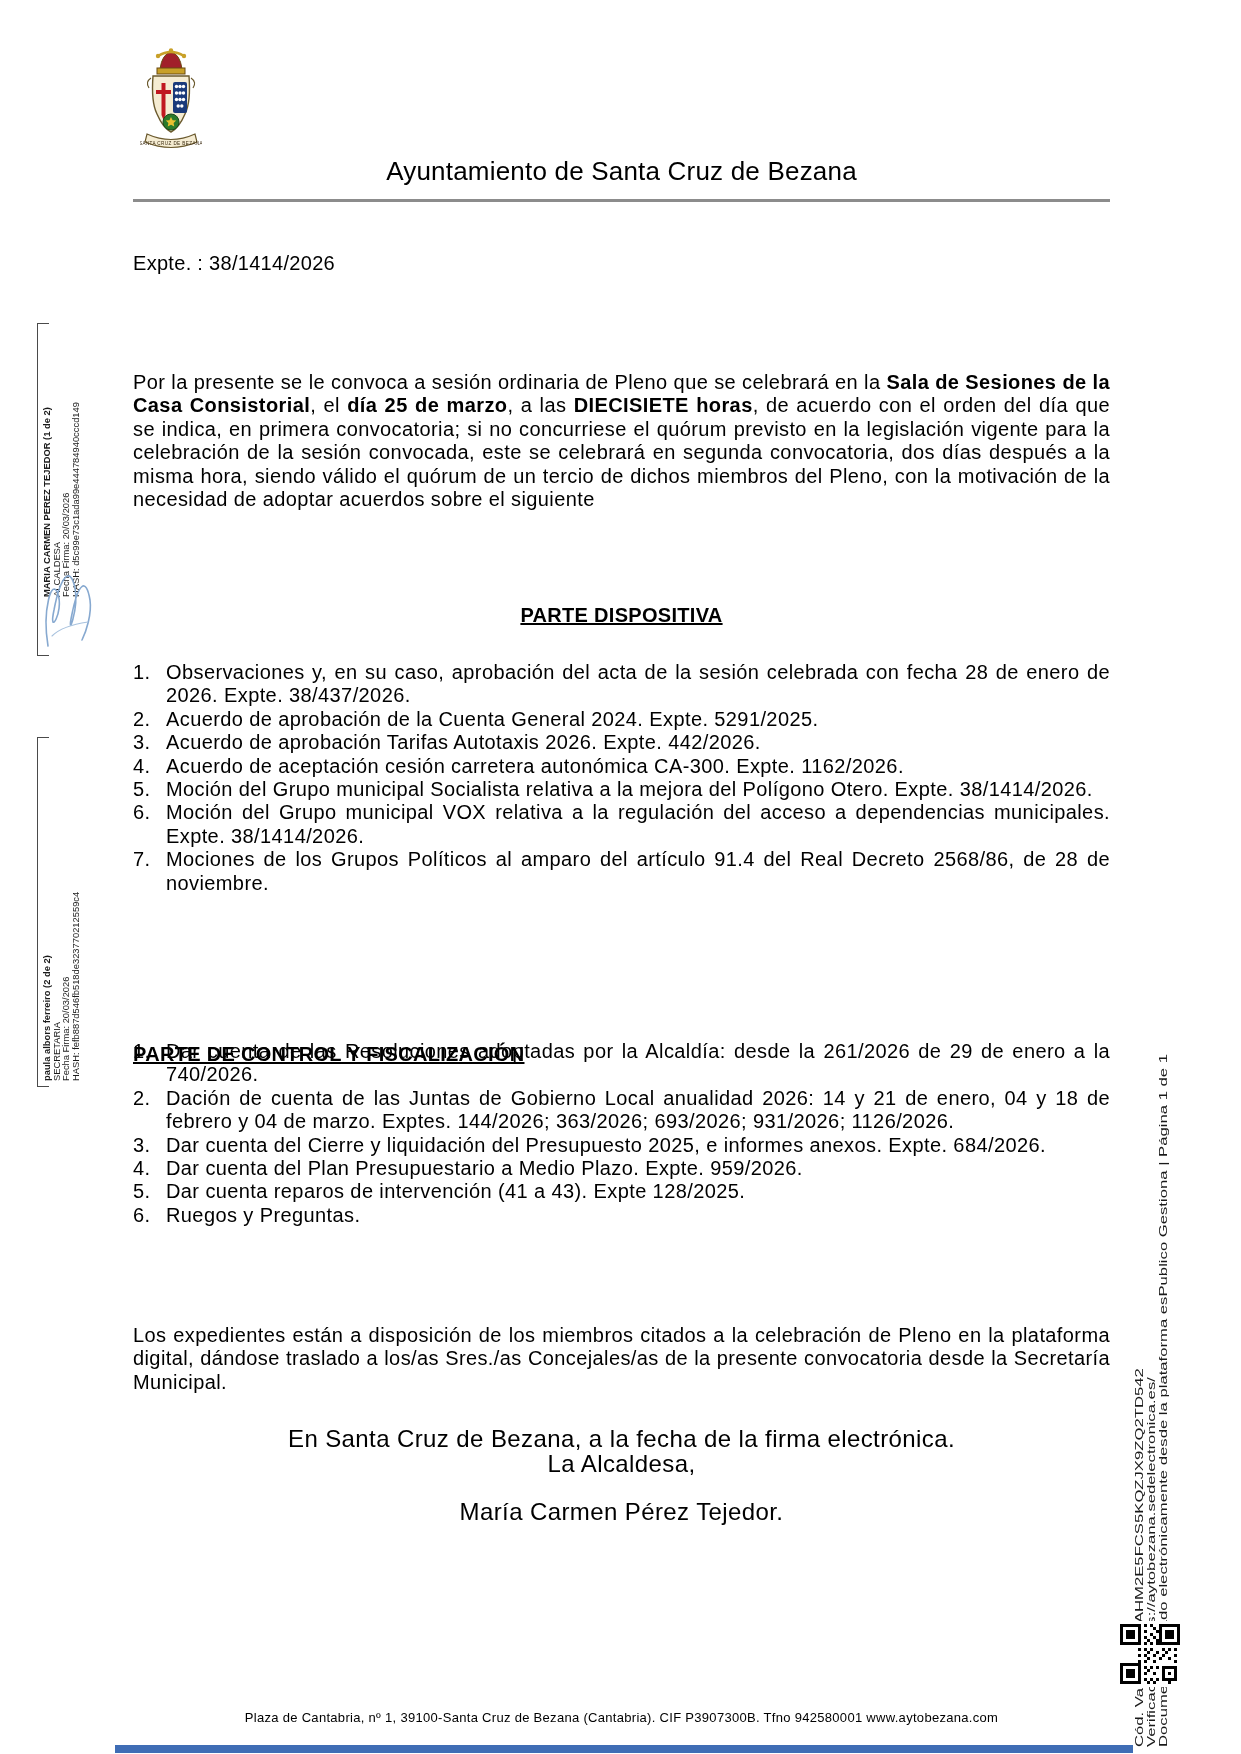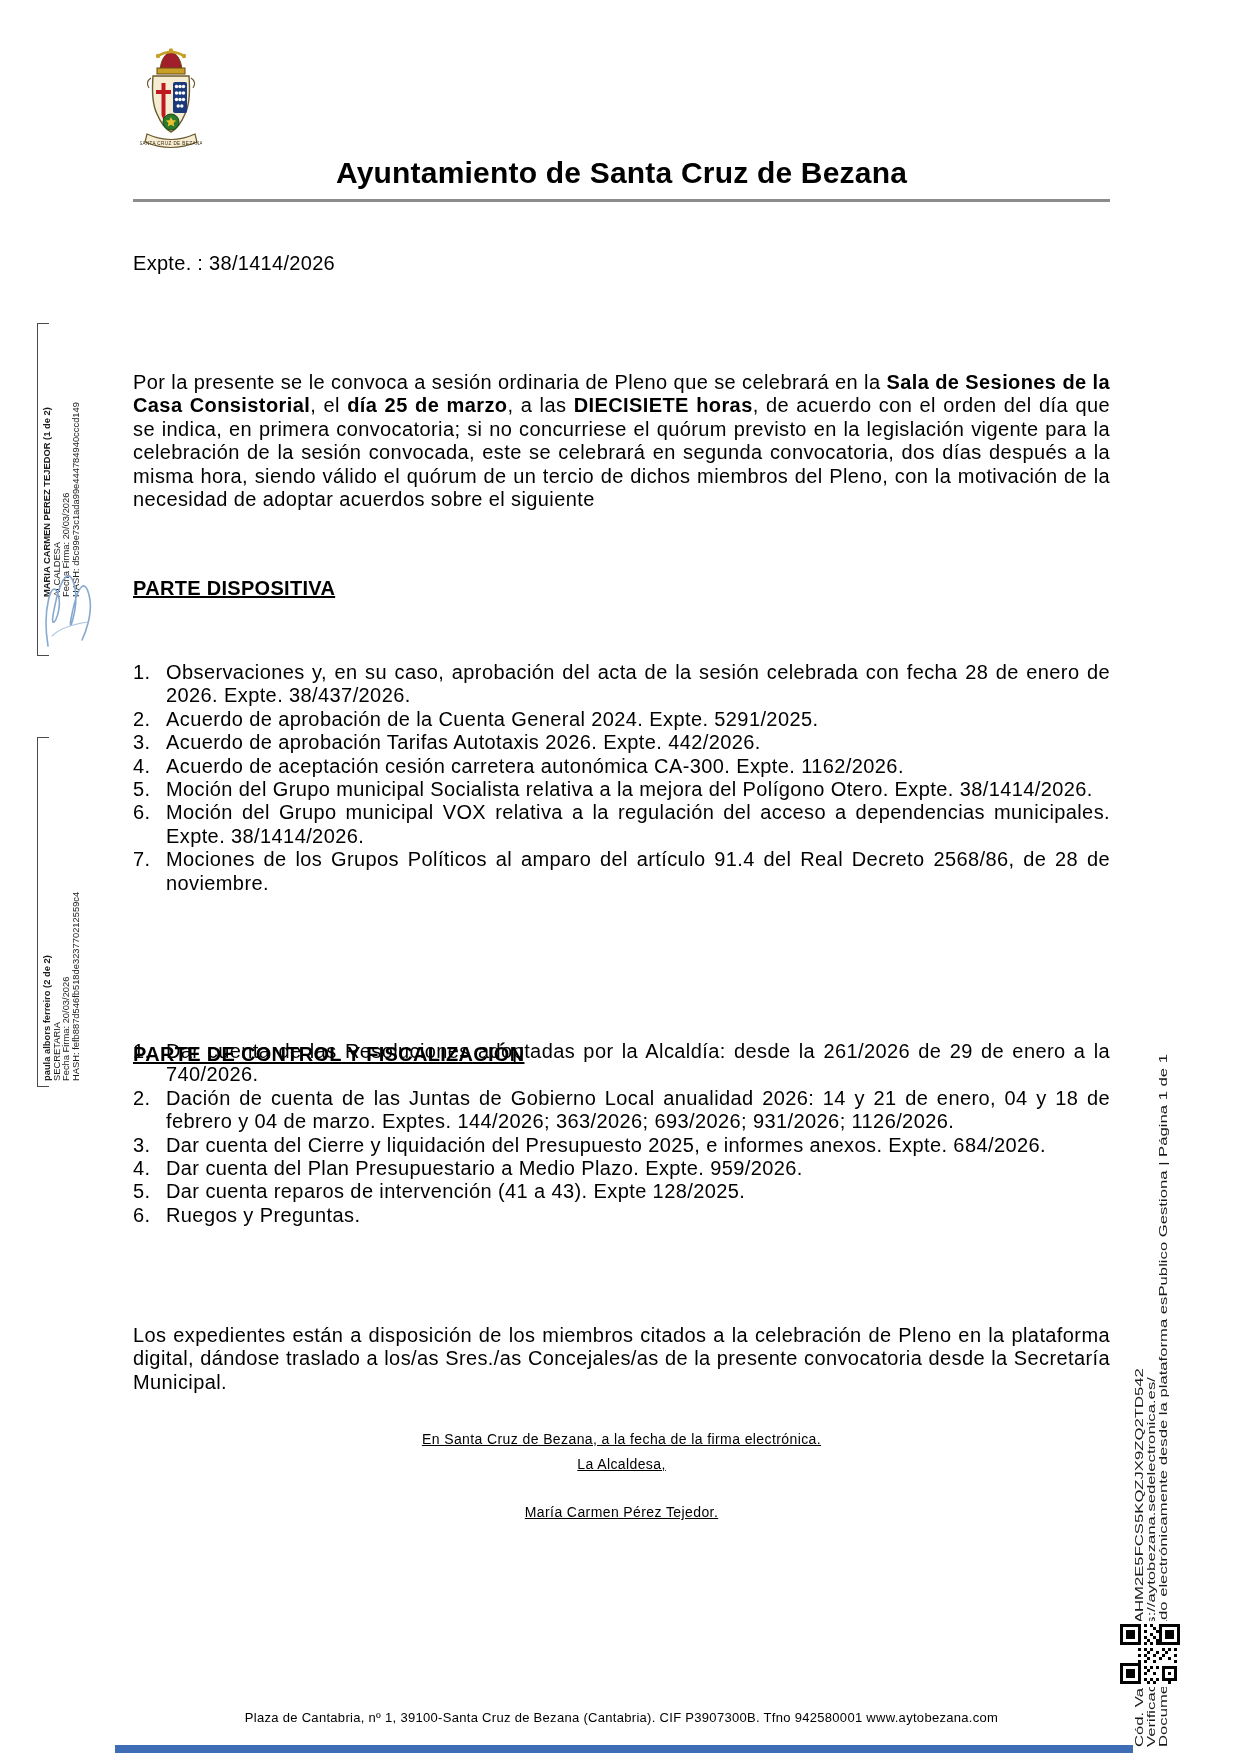--- a/index.html
+++ b/index.html
@@ -4,37 +4,37 @@
 <style>
   html,body{margin:0;padding:0;background:#ffffff;}
   .page{position:relative;width:1241px;height:1754px;background:#ffffff;overflow:hidden;
         font-family:"Liberation Sans", sans-serif;color:#000;}
   .abs{position:absolute;}
   .content-col{left:133px;width:977px;}
   .body-text{font-size:20px;line-height:23.4px;letter-spacing:0.4px;text-align:justify;}
   .center{text-align:center;}
   .heading{font-weight:bold;text-decoration:underline;font-size:20px;letter-spacing:0.3px;}
   .b{font-weight:bold;}
-  .page-title{font-size:30px;font-weight:bold;letter-spacing:0.2px;}
+  .page-title{font-size:26px;font-weight:normal;letter-spacing:0.2px;}
   .rule{height:3px;background:#8c8c8c;}
   .expte{font-size:20px;letter-spacing:0.3px;}
   .li-row{display:flex;}
   .li-num{flex:0 0 33px;}
   .li-text{flex:1;text-align:justify;}
   .sig-line{width:1px;background:#4a4a4a;}
   .sig-cap{height:1px;background:#4a4a4a;width:12px;}
   .stamp{position:absolute;transform-origin:0 0;transform:rotate(-90deg) scaleX(1.1);
          font-size:8.5px;line-height:9.6px;color:#1a1a1a;}
   .stamp div{white-space:nowrap;}
   .stamp .name{font-weight:bold;}
   .vtext{position:absolute;transform-origin:0 0;transform:rotate(-90deg) scaleX(1.45);
          font-size:11.5px;line-height:11.5px;white-space:nowrap;color:#1a1a1a;}
   .footer{font-size:13px;letter-spacing:0.3px;}
   .bottom-bar{background:#3f6db5;height:8px;}
-  .doc-center-block{font-size:14px;letter-spacing:0.4px;line-height:24.5px;text-decoration:underline;}
+  .doc-center-block{font-size:24px;letter-spacing:0.4px;line-height:24.5px;}
 </style>
 </head>
 <body>
 
 <div class="page">
 
   <div class="abs" style="left:140px;top:46px;width:62px;height:106px;">
     <svg width="62" height="106" viewBox="0 0 62 106" xmlns="http://www.w3.org/2000/svg">
 
       <path d="M20,23 Q22,8 31,6 Q40,8 42,23 Z" fill="#a11f2a" stroke="#6b4a10" stroke-width="1"></path>
@@ -77,21 +77,21 @@
 
   <div class="abs content-col center page-title" style="top:156px;">Ayuntamiento de Santa Cruz de Bezana</div>
   <div class="abs content-col rule" style="top:199px;"></div>
 
   <div class="abs content-col expte" style="top:252px;">Expte. : 38/1414/2026</div>
 
 
   <div class="abs content-col body-text" style="top:371px;"><span>Por la presente se le convoca a sesión ordinaria de Pleno que se celebrará en la </span><span class="b">Sala de Sesiones de la Casa Consistorial</span><span>, el </span><span class="b">día 25 de marzo</span><span>, a las </span><span class="b">DIECISIETE horas</span><span>, de acuerdo con el orden del día que se indica, en primera convocatoria; si no concurriese el quórum previsto en la legislación vigente para la celebración de la sesión convocada, este se celebrará en segunda convocatoria, dos días después a la misma hora, siendo válido el quórum de un tercio de dichos miembros del Pleno, con la motivación de la necesidad de adoptar acuerdos sobre el siguiente</span></div>
 
 
-  <div class="abs content-col heading" style="top:577px;">PARTE DISPOSITIVA</div>
+  <div class="abs content-col heading" style="top:604px;text-align:center;">PARTE DISPOSITIVA</div>
 
   <div class="abs content-col body-text" style="top:661px;">
     <div class="li-row">
         <span class="li-num">1.</span>
         <div class="li-text">Observaciones y, en su caso, aprobación del acta de la sesión celebrada con fecha 28 de enero de 2026. Expte. 38/437/2026.</div>
       </div>
     <div class="li-row">
         <span class="li-num">2.</span>
         <div class="li-text">Acuerdo de aprobación de la Cuenta General 2024. Expte. 5291/2025.</div>
       </div>

